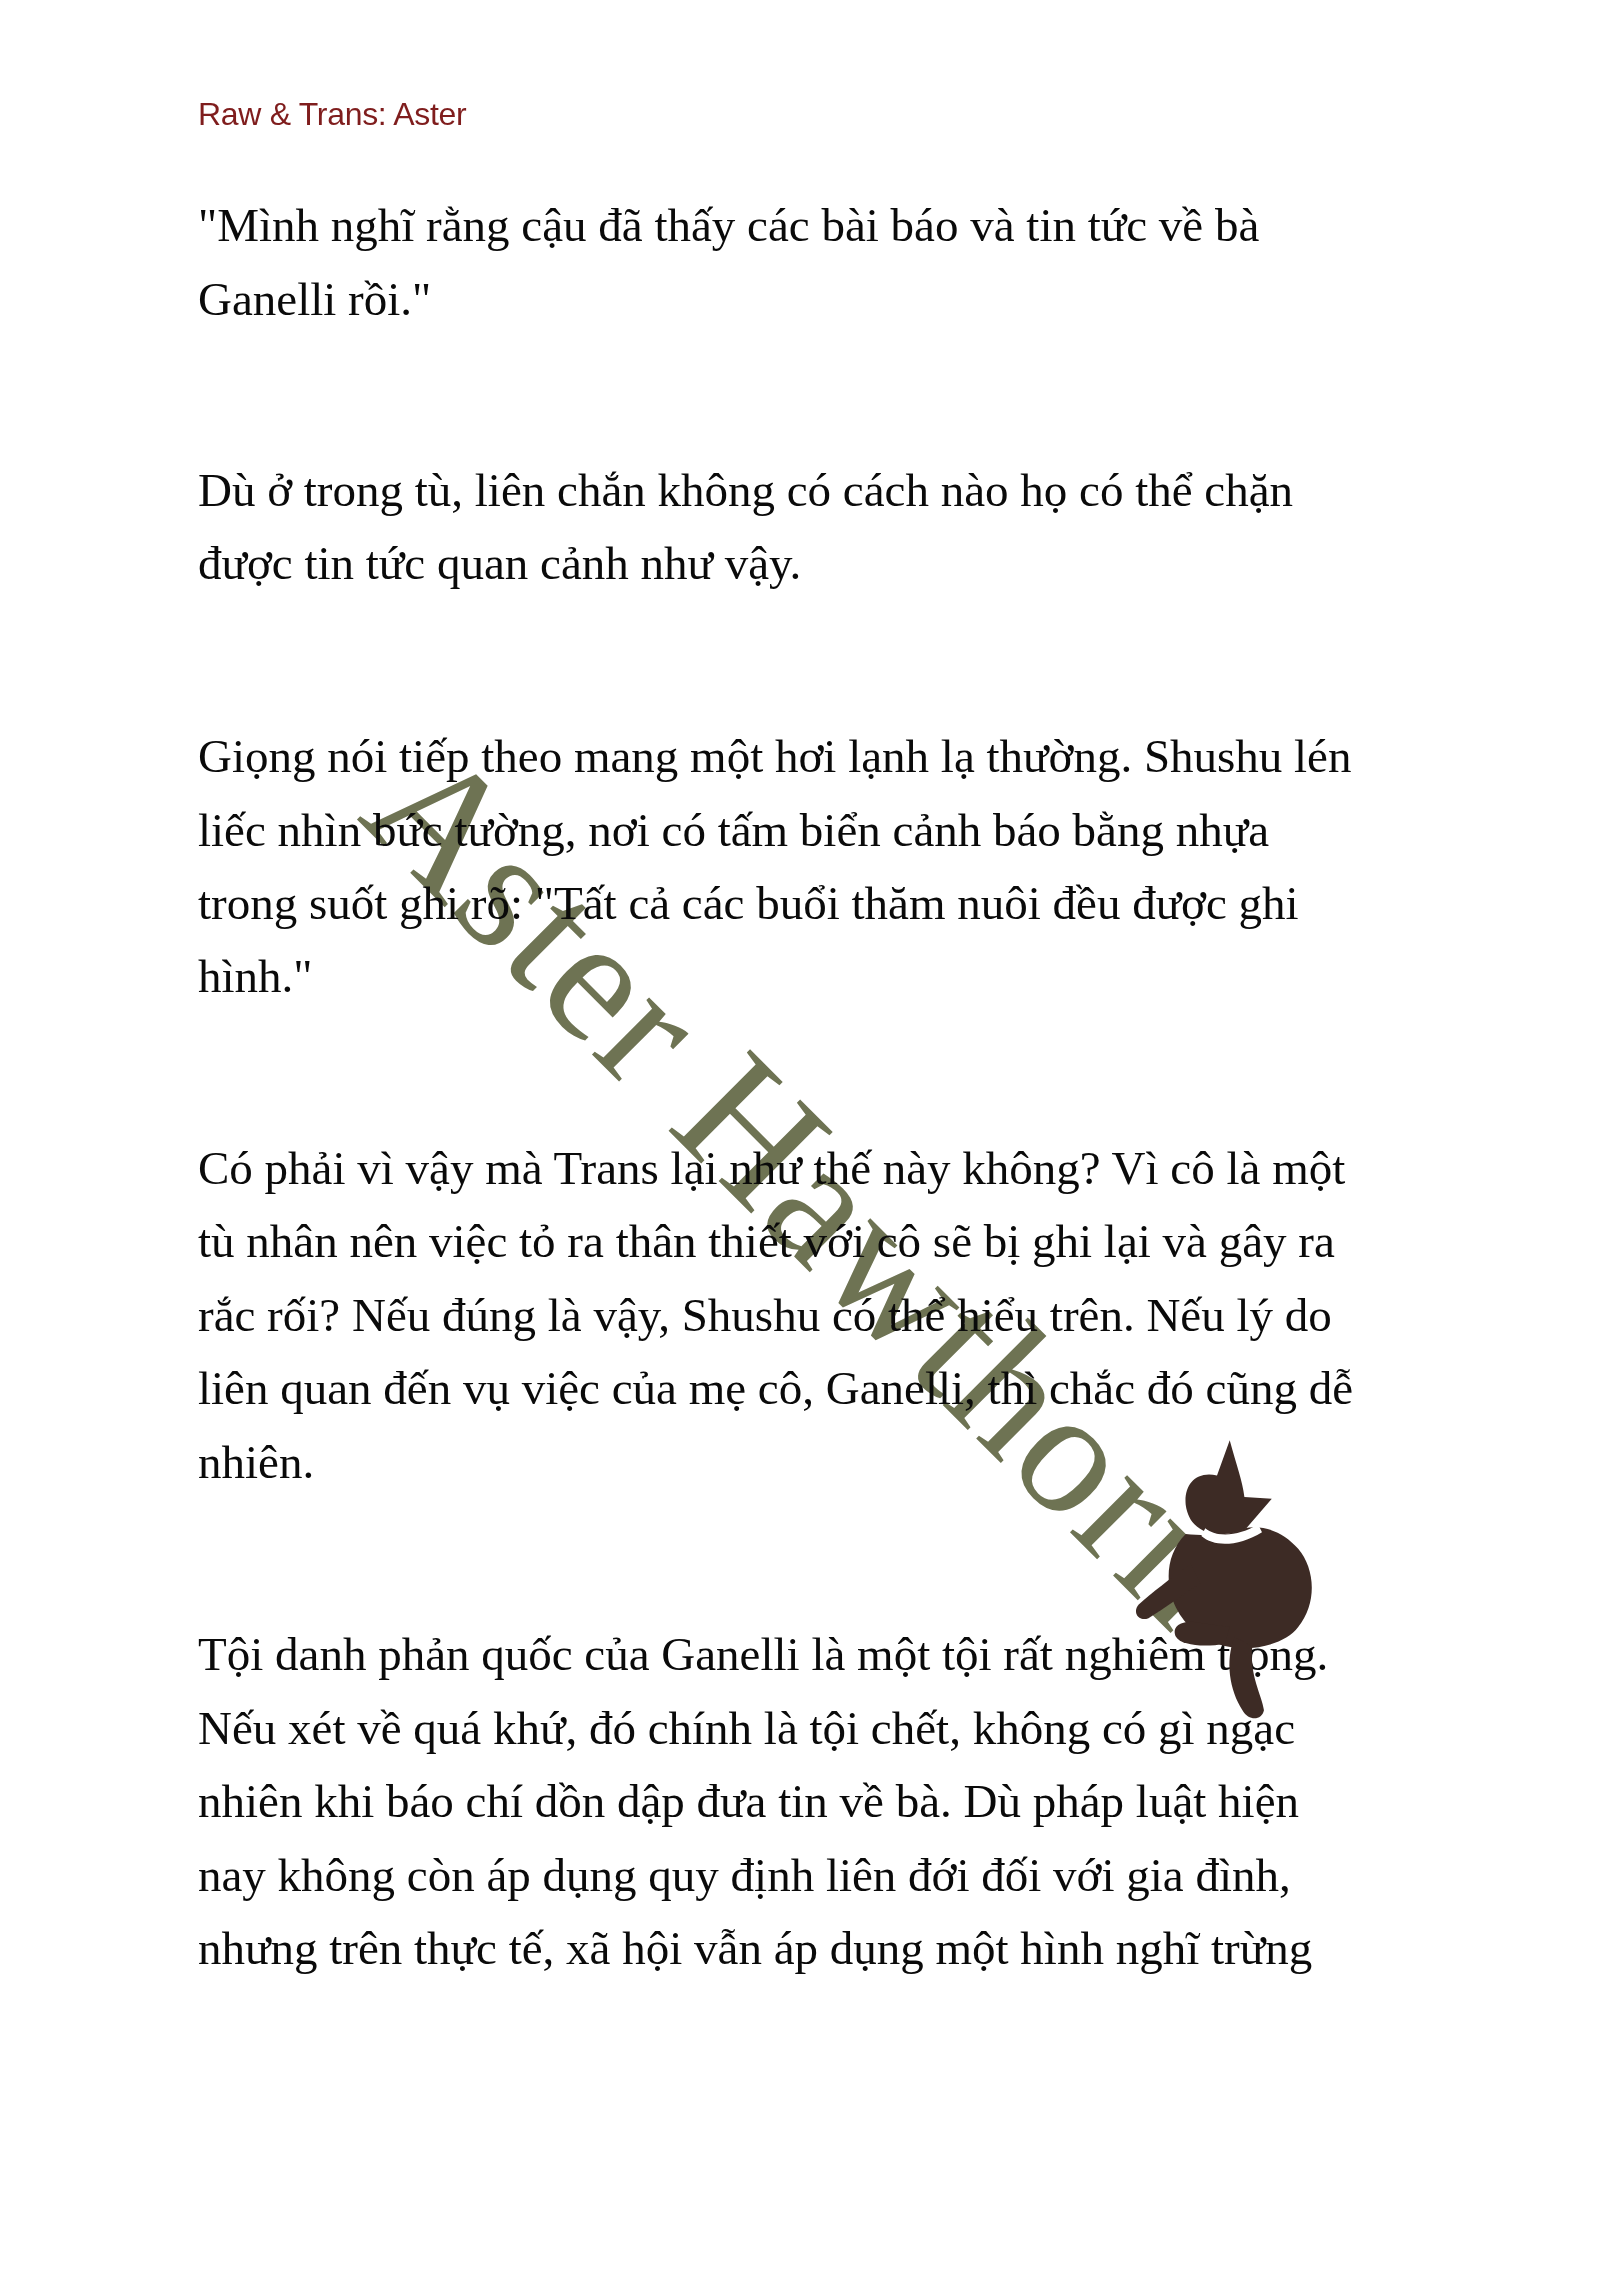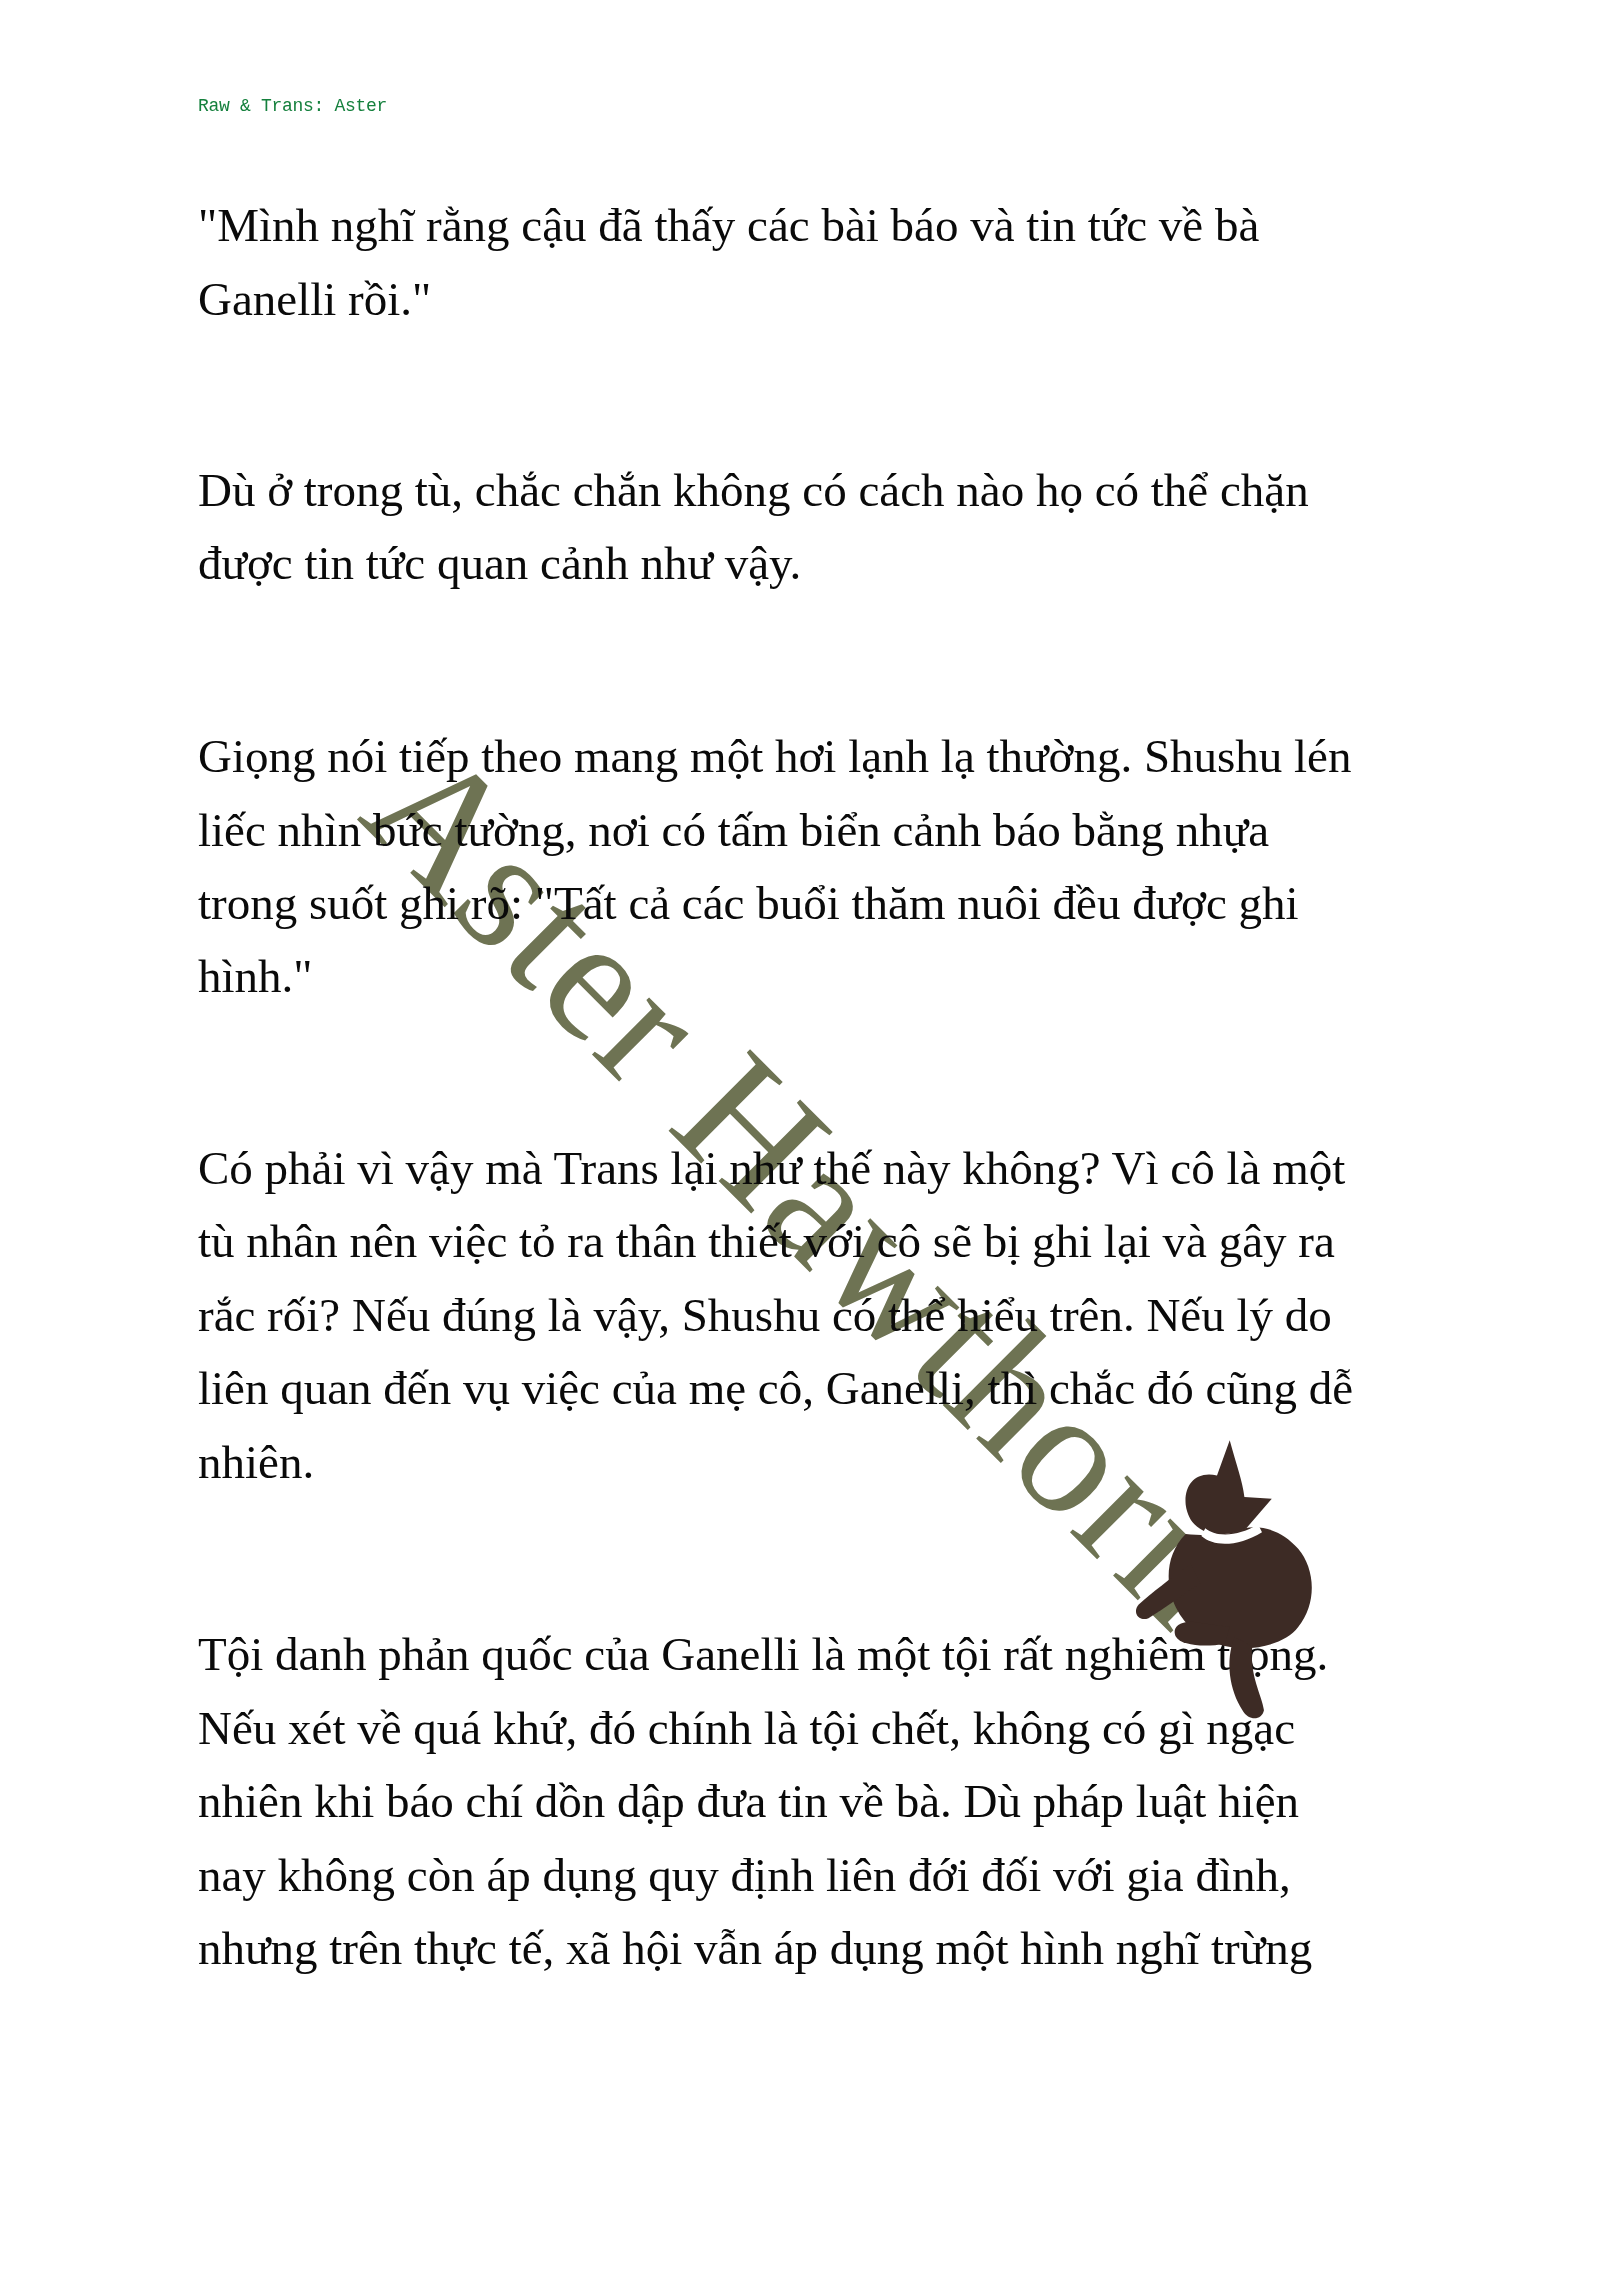--- a/index.html
+++ b/index.html
@@ -1,20 +1,20 @@
 <!DOCTYPE html>
 <html><head>
 <meta charset="utf-8">
 <style>
   html, body { margin:0; padding:0; background:#ffffff; }
   body { width:1621px; height:2293px; position:relative; overflow:hidden; }
   .page { position:absolute; left:0; top:0; width:1621px; height:2293px; }
   .header {
     position:absolute; left:198px; top:96px;
-    font-family:Liberation Mono, monospace; font-size:18px; color:#15803d;
+    font-family:Liberation Sans, sans-serif; font-size:32px; color:#7f1d1d;
     letter-spacing:-0.3px;
   }
   .watermark {
     position:absolute; left:196px; top:1019px;
     transform-origin:0 0; transform:rotate(45deg) translate(-29px,-402px);
     font-family:"Liberation Serif", serif; font-size:176px; color:#6e7353;
     white-space:nowrap; letter-spacing:2px; z-index:1;
     line-height:1;
   }
   .body-text {
@@ -35,21 +35,21 @@
   <div class="watermark">Aster Hawthorn</div>
 
   <div class="body-text">
 
     <div>
       <div class="line" style="top:196px">"Mình nghĩ rằng cậu đã thấy các bài báo và tin tức về bà</div>
       <div class="line" style="top:270px">Ganelli rồi."</div>
     </div>
 
     <div>
-      <div class="line" style="top:461px">Dù ở trong tù, chắc chắn không có cách nào họ có thể chặn</div>
+      <div class="line" style="top:461px">Dù ở trong tù, liên chắn không có cách nào họ có thể chặn</div>
       <div class="line" style="top:534px">được tin tức quan cảnh như vậy.</div>
     </div>
 
     <div>
       <div class="line" style="top:727px">Giọng nói tiếp theo mang một hơi lạnh lạ thường. Shushu lén</div>
       <div class="line" style="top:801px">liếc nhìn bức tường, nơi có tấm biển cảnh báo bằng nhựa</div>
       <div class="line" style="top:874px">trong suốt ghi rõ: "Tất cả các buổi thăm nuôi đều được ghi</div>
       <div class="line" style="top:947px">hình."</div>
     </div>
 

